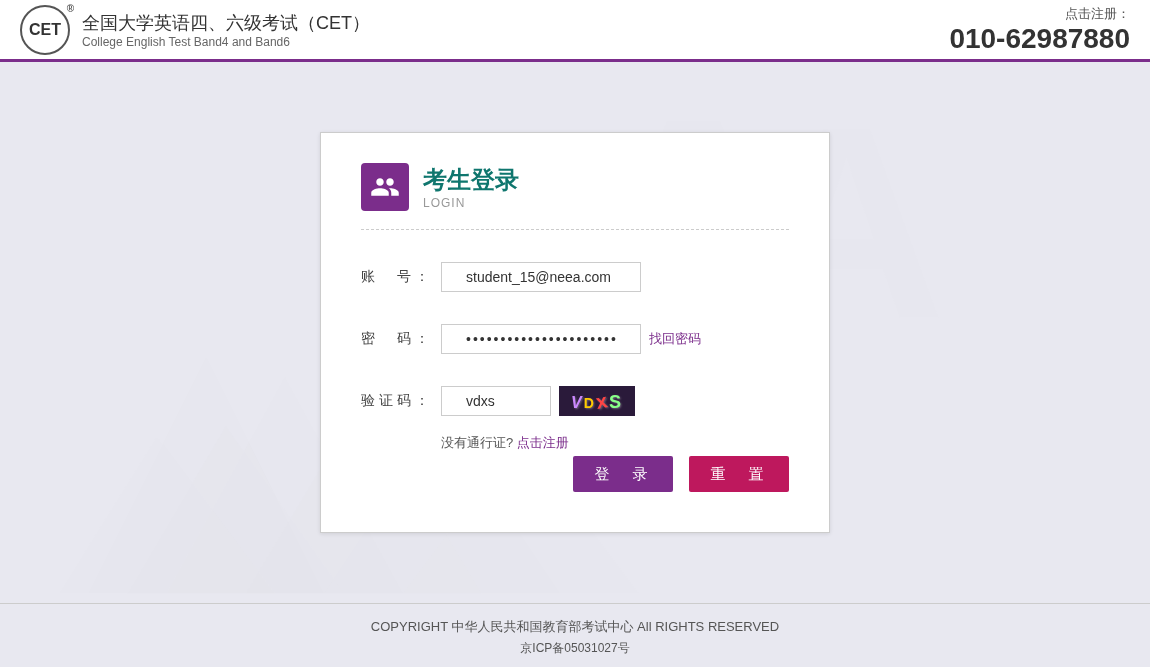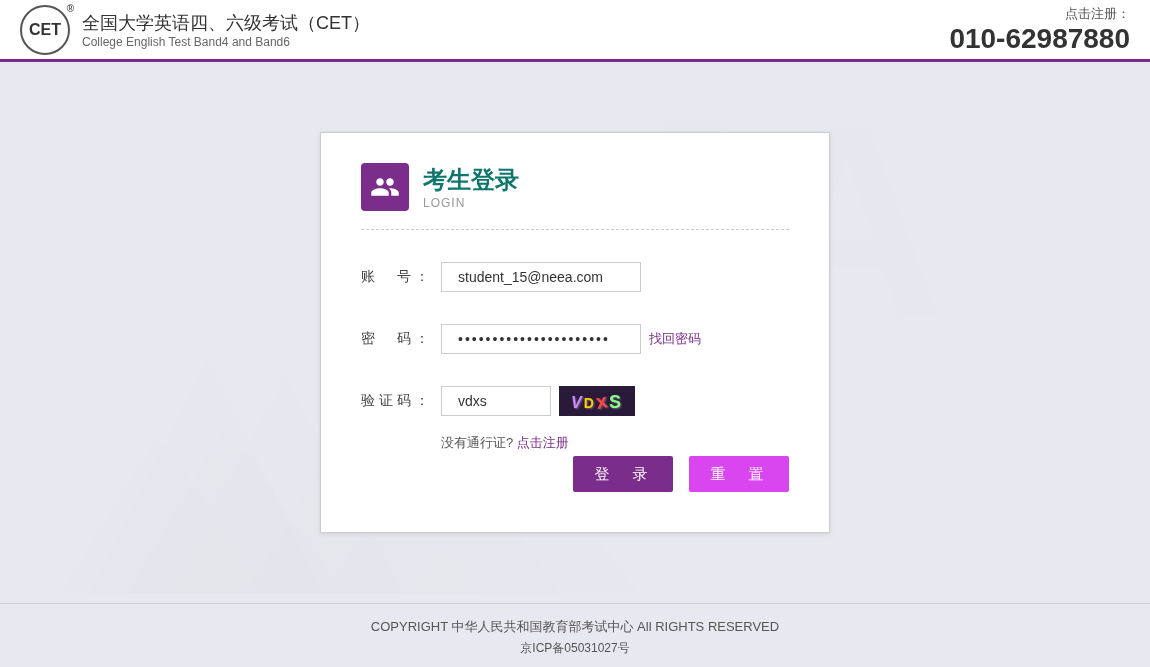--- a/index.html
+++ b/index.html
@@ -156,21 +156,21 @@
       width: 72px;
       text-align: right;
       font-size: 14px;
       color: #444;
       margin-right: 8px;
       letter-spacing: 4px;
     }
     .form-input {
       height: 30px;
       border: 1px solid #ccc;
-      padding: 0 16px;
+      padding: 0 24px;
       font-size: 14px;
       outline: none;
       color: #333;
     }
     .username-input {
       width: 200px;
     }
     .password-input {
       width: 200px;
       letter-spacing: 2px;
@@ -237,21 +237,21 @@
       color: #fff;
       border: none;
       font-size: 15px;
       letter-spacing: 4px;
       cursor: pointer;
       border-radius: 2px;
     }
     .btn-reset {
       width: 100px;
       height: 36px;
-      background: #d946ef;
+      background: #be185d;
       color: #fff;
       border: none;
       font-size: 15px;
       letter-spacing: 4px;
       cursor: pointer;
       border-radius: 2px;
       font-family: Liberation Mono, monospace;
     }
 
     

